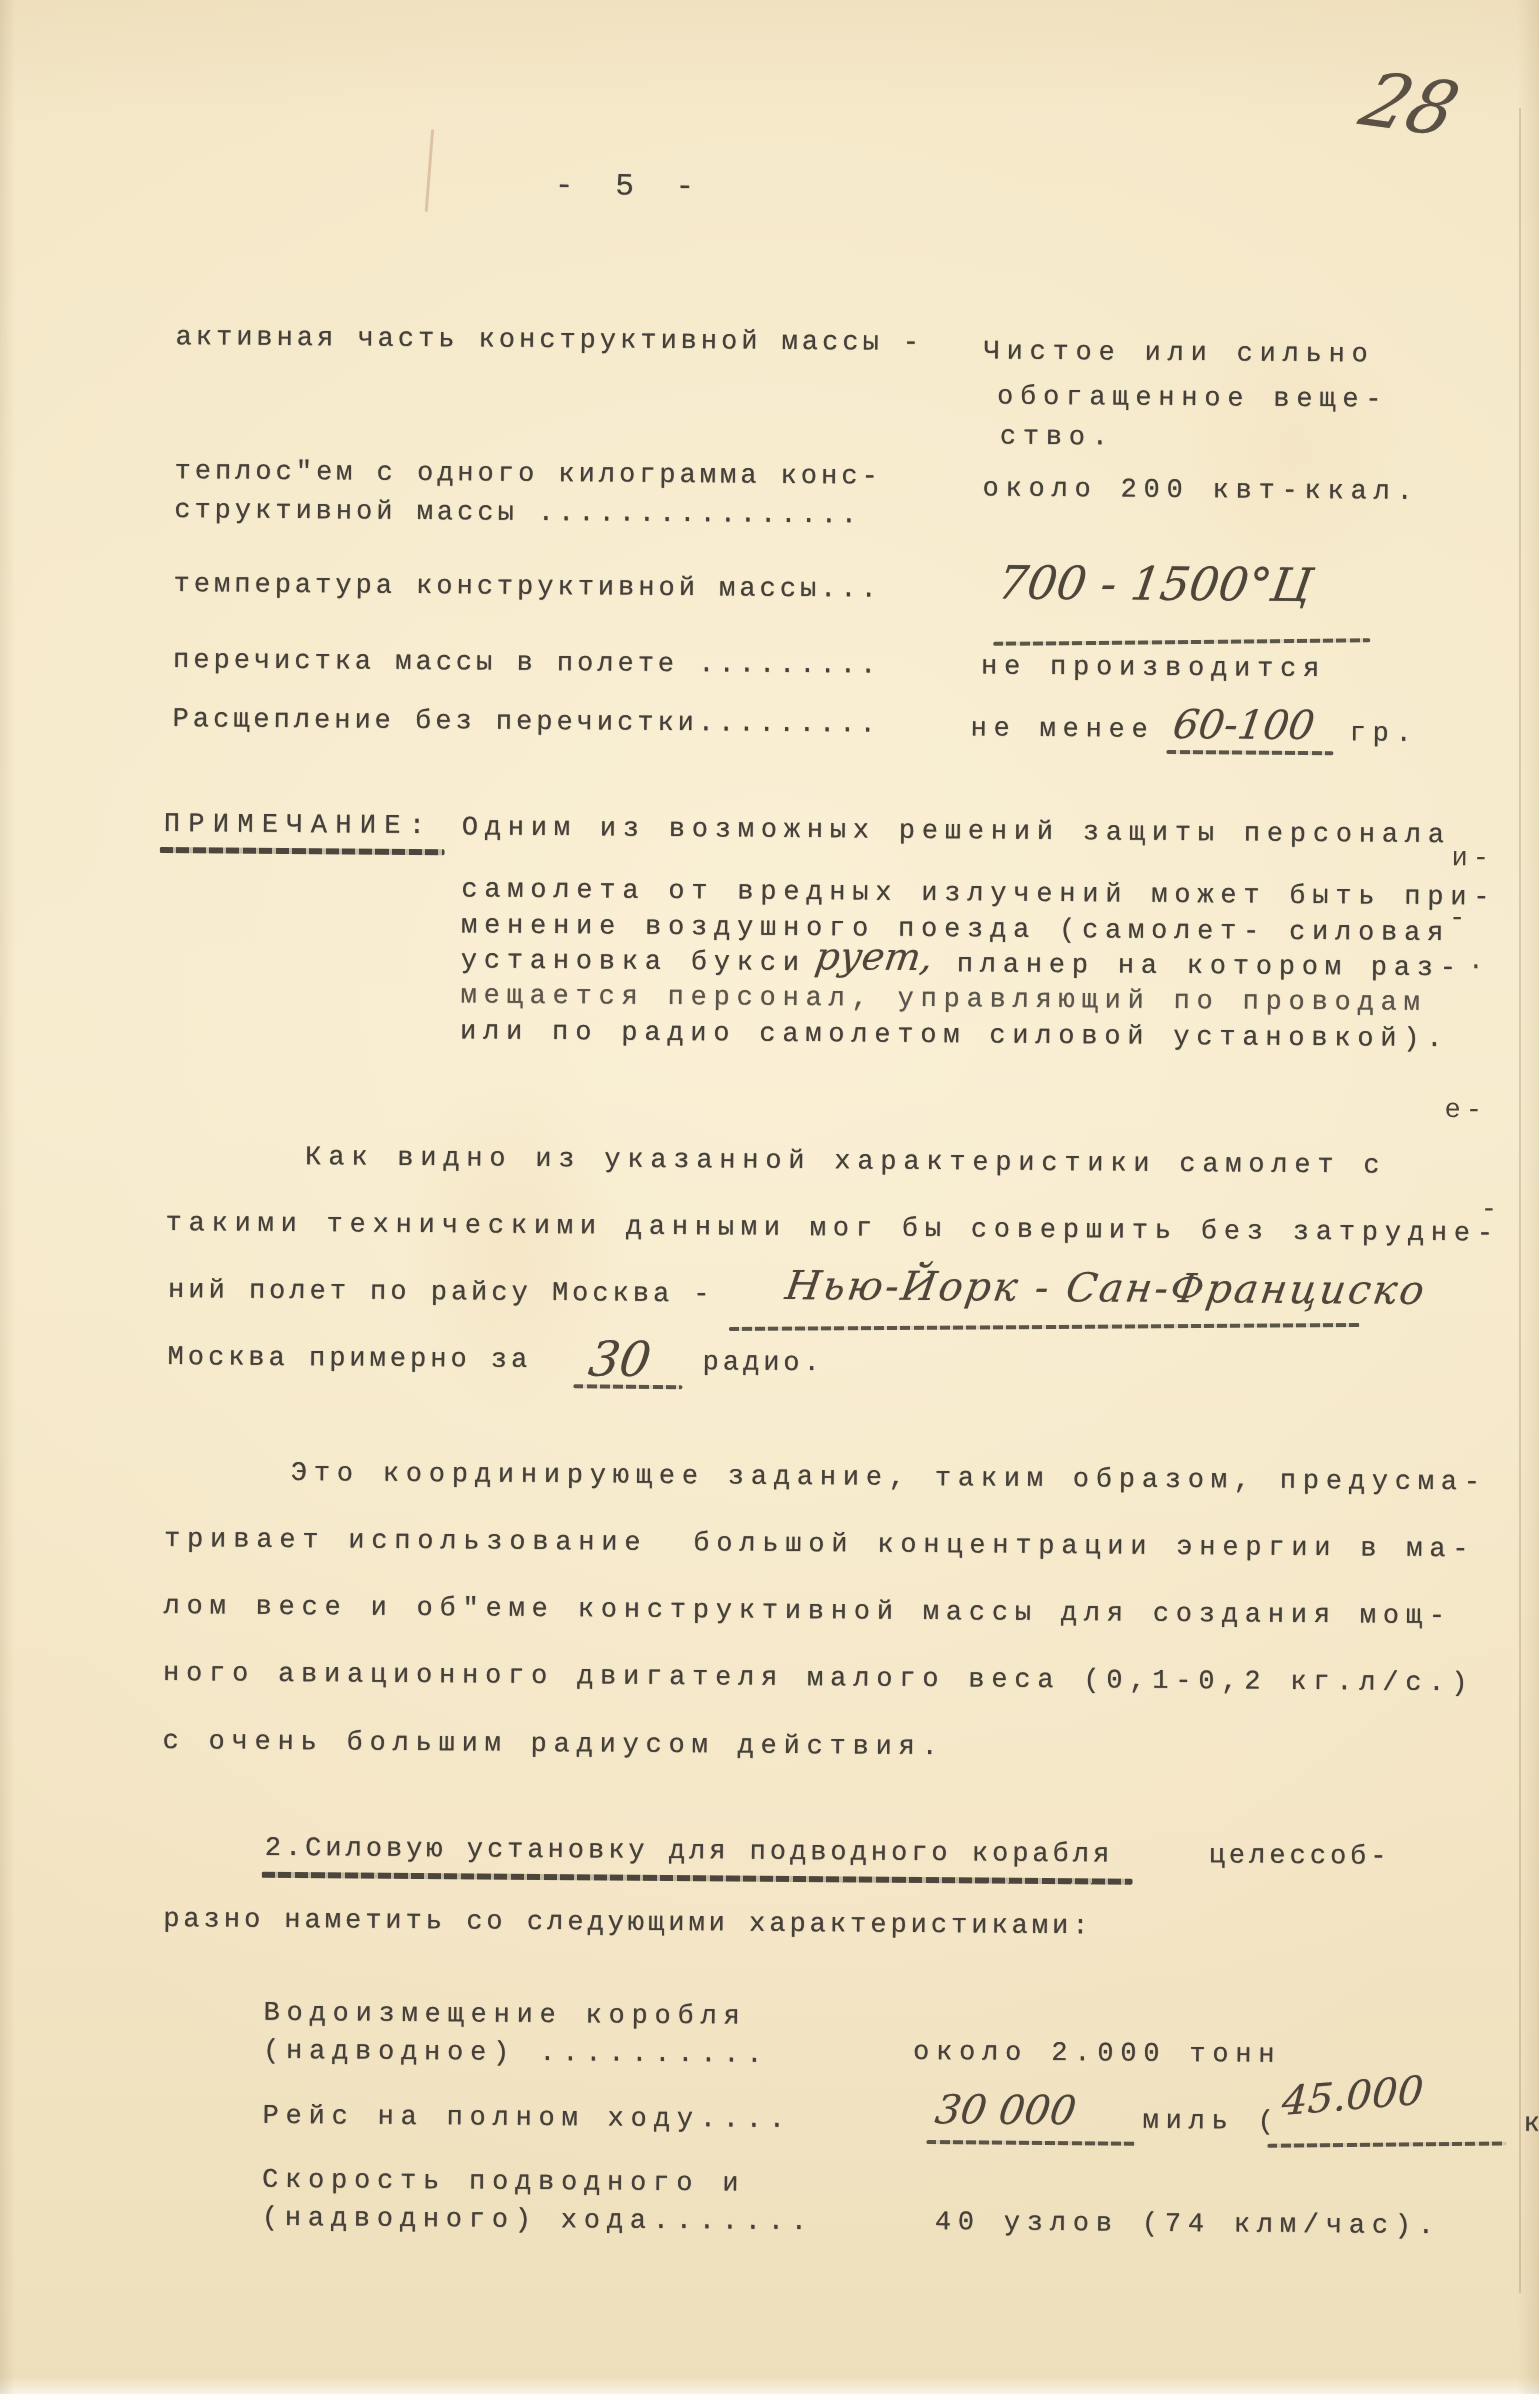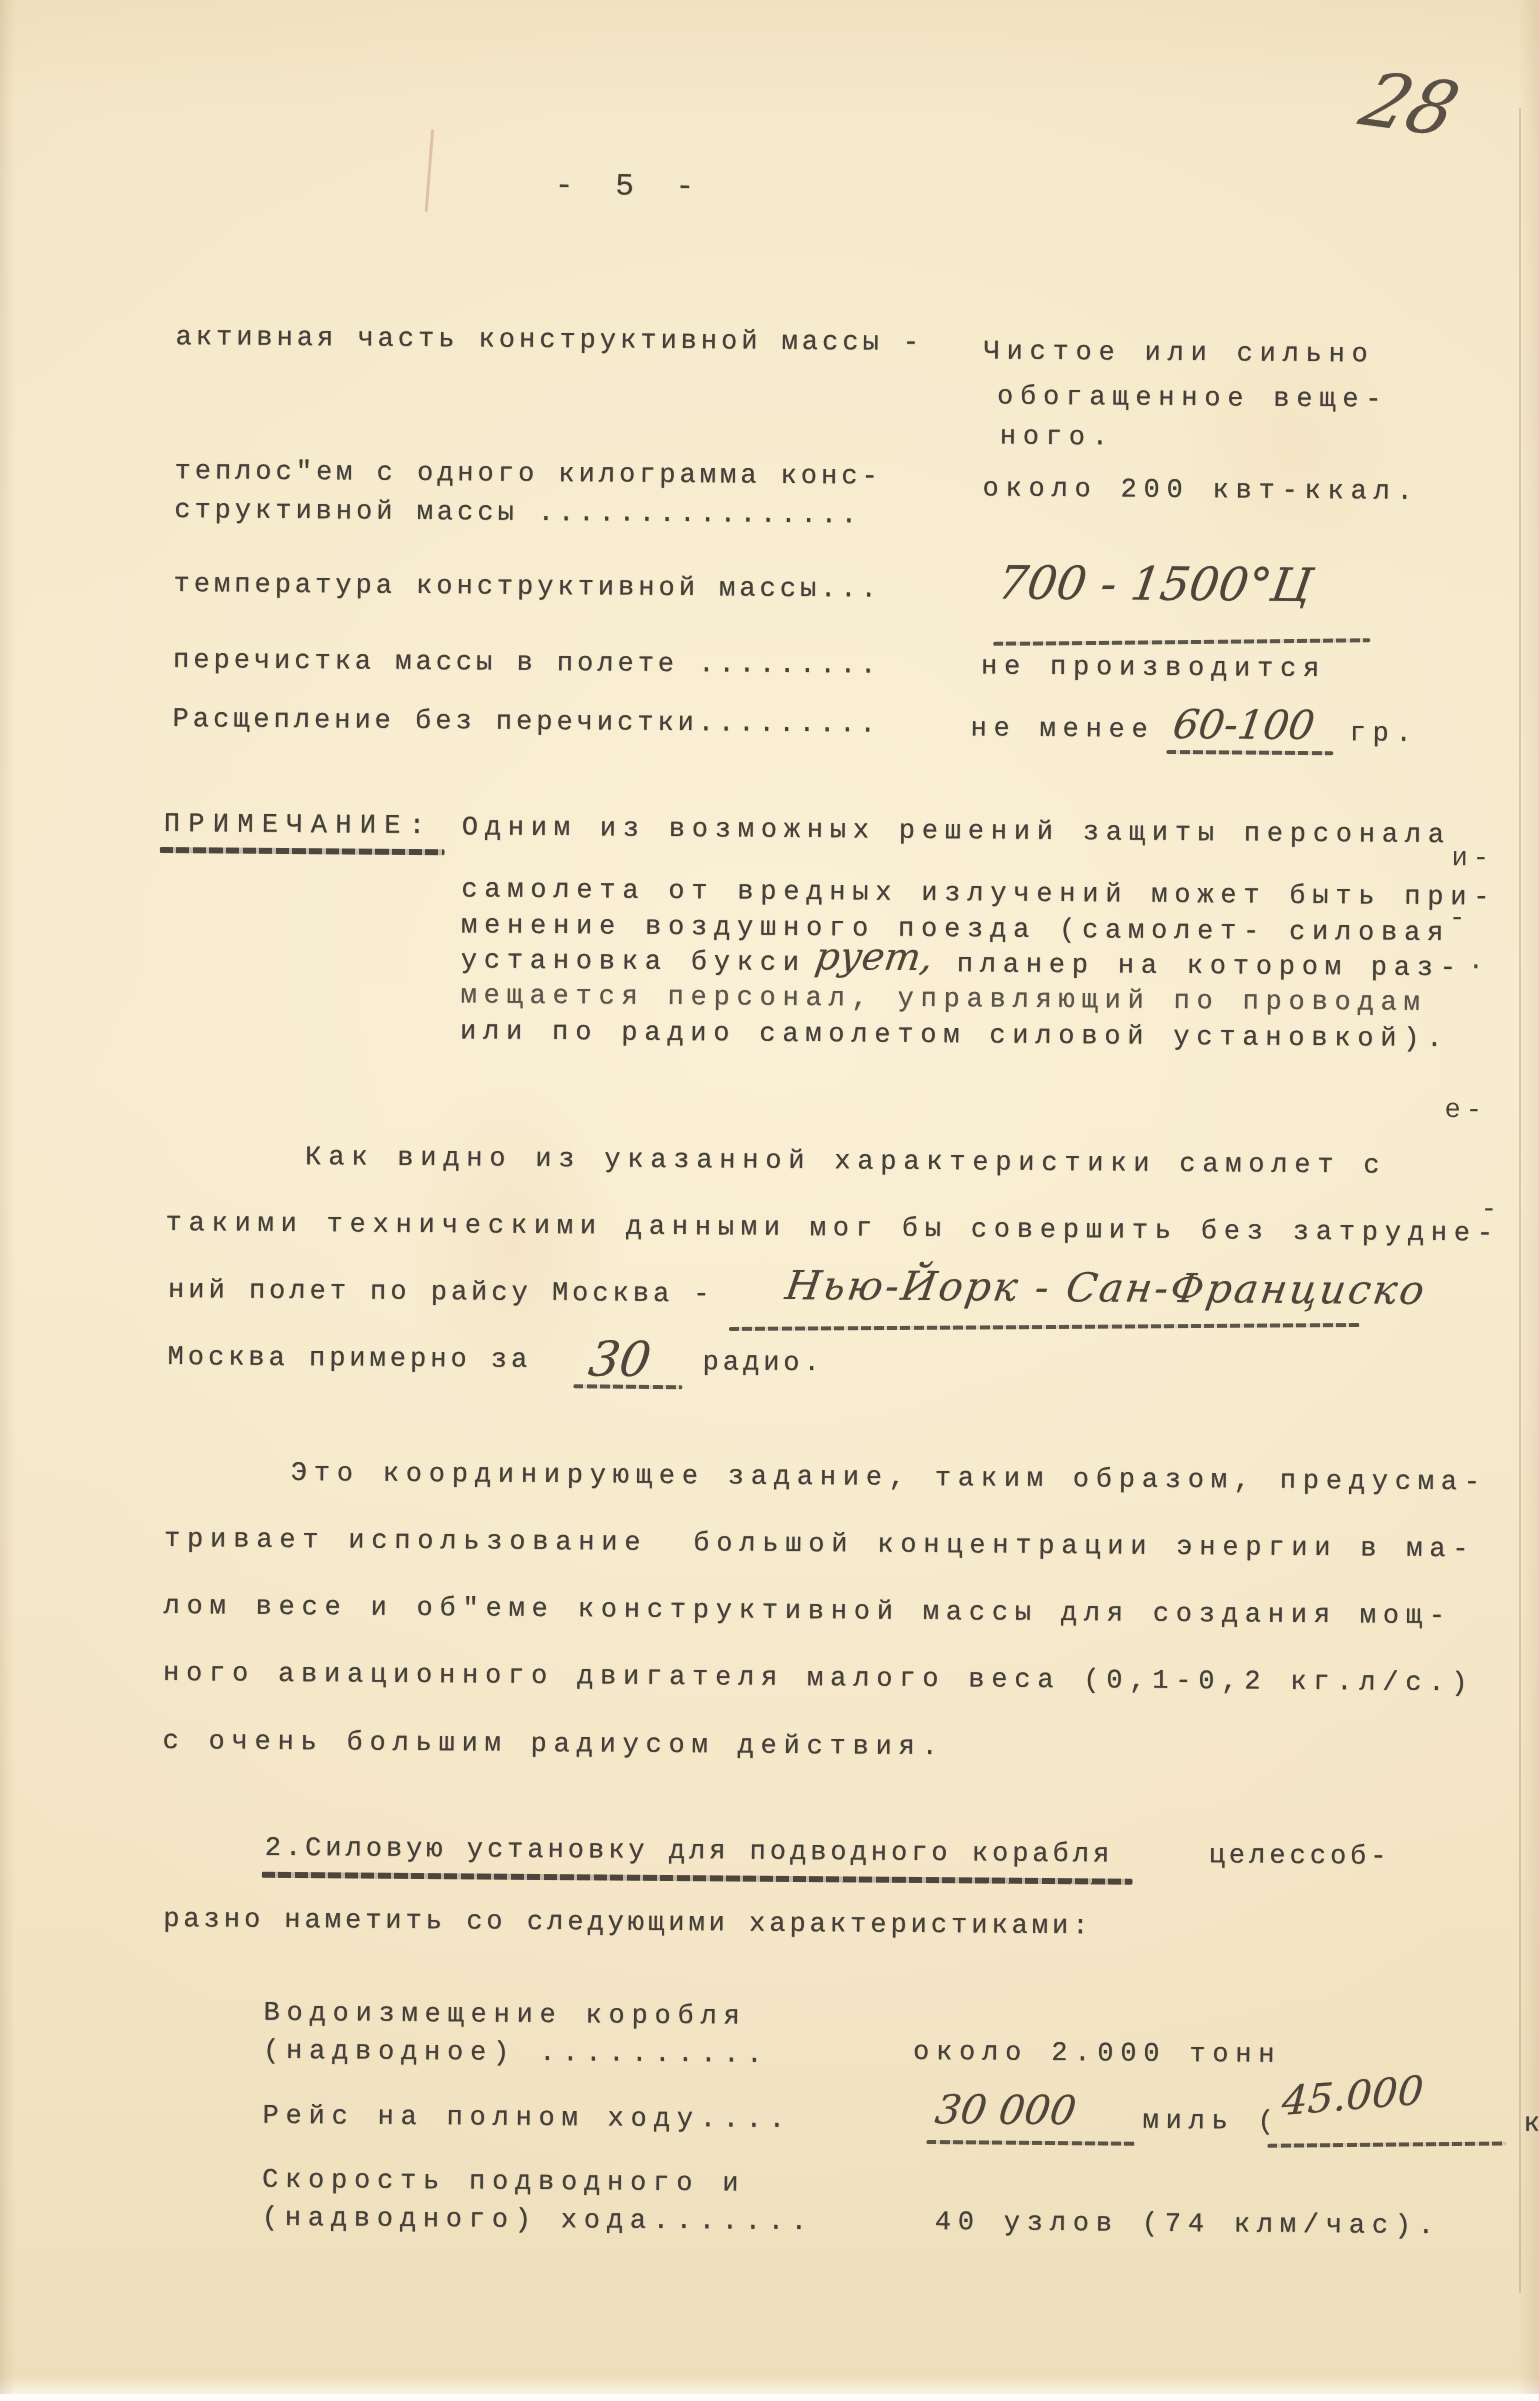--- a/index.html
+++ b/index.html
@@ -45,21 +45,21 @@
 
   <div class="tilt">
 
     <div class="hand" style="left:1364px;top:51px;font-size:73px;transform:skewX(-12deg) rotate(7deg);color:#5a5045;">28</div>
     <div class="t" style="left:556px;top:164px;font-size:31px;letter-spacing:11.6px;">- 5 -</div>
     <div class="pencil" style="left:429px;top:126px;width:3.3px;height:83px;transform:rotate(4deg);"></div>
 
     <div class="t" style="left:178px;top:321px;">активная часть конструктивной массы -</div>
     <div class="tw" style="left:986px;top:329px;">Чистое или сильно</div>
     <div class="tw" style="left:1000px;top:374px;">обогащенное веще-</div>
-    <div class="tw" style="left:1003px;top:414px;">ного.</div>
+    <div class="tw" style="left:1003px;top:414px;">ство.</div>
 
     <div class="t" style="left:178px;top:455px;">теплос"ем с одного килограмма конс-</div>
     <div class="t" style="left:178px;top:494px;">структивной массы ................</div>
     <div class="tw" style="left:986px;top:466px;">около 200 квт-ккал.</div>
 
     <div class="t" style="left:178px;top:568px;">температура конструктивной массы...</div>
     <div class="hand" style="left:1003px;top:548px;font-size:46px;">700 - 1500°Ц</div>
     <div class="ul" style="left:998px;top:631px;width:377px;transform:rotate(-1deg);"></div>
 
     <div class="t" style="left:178px;top:644px;">перечистка массы в полете .........</div>

